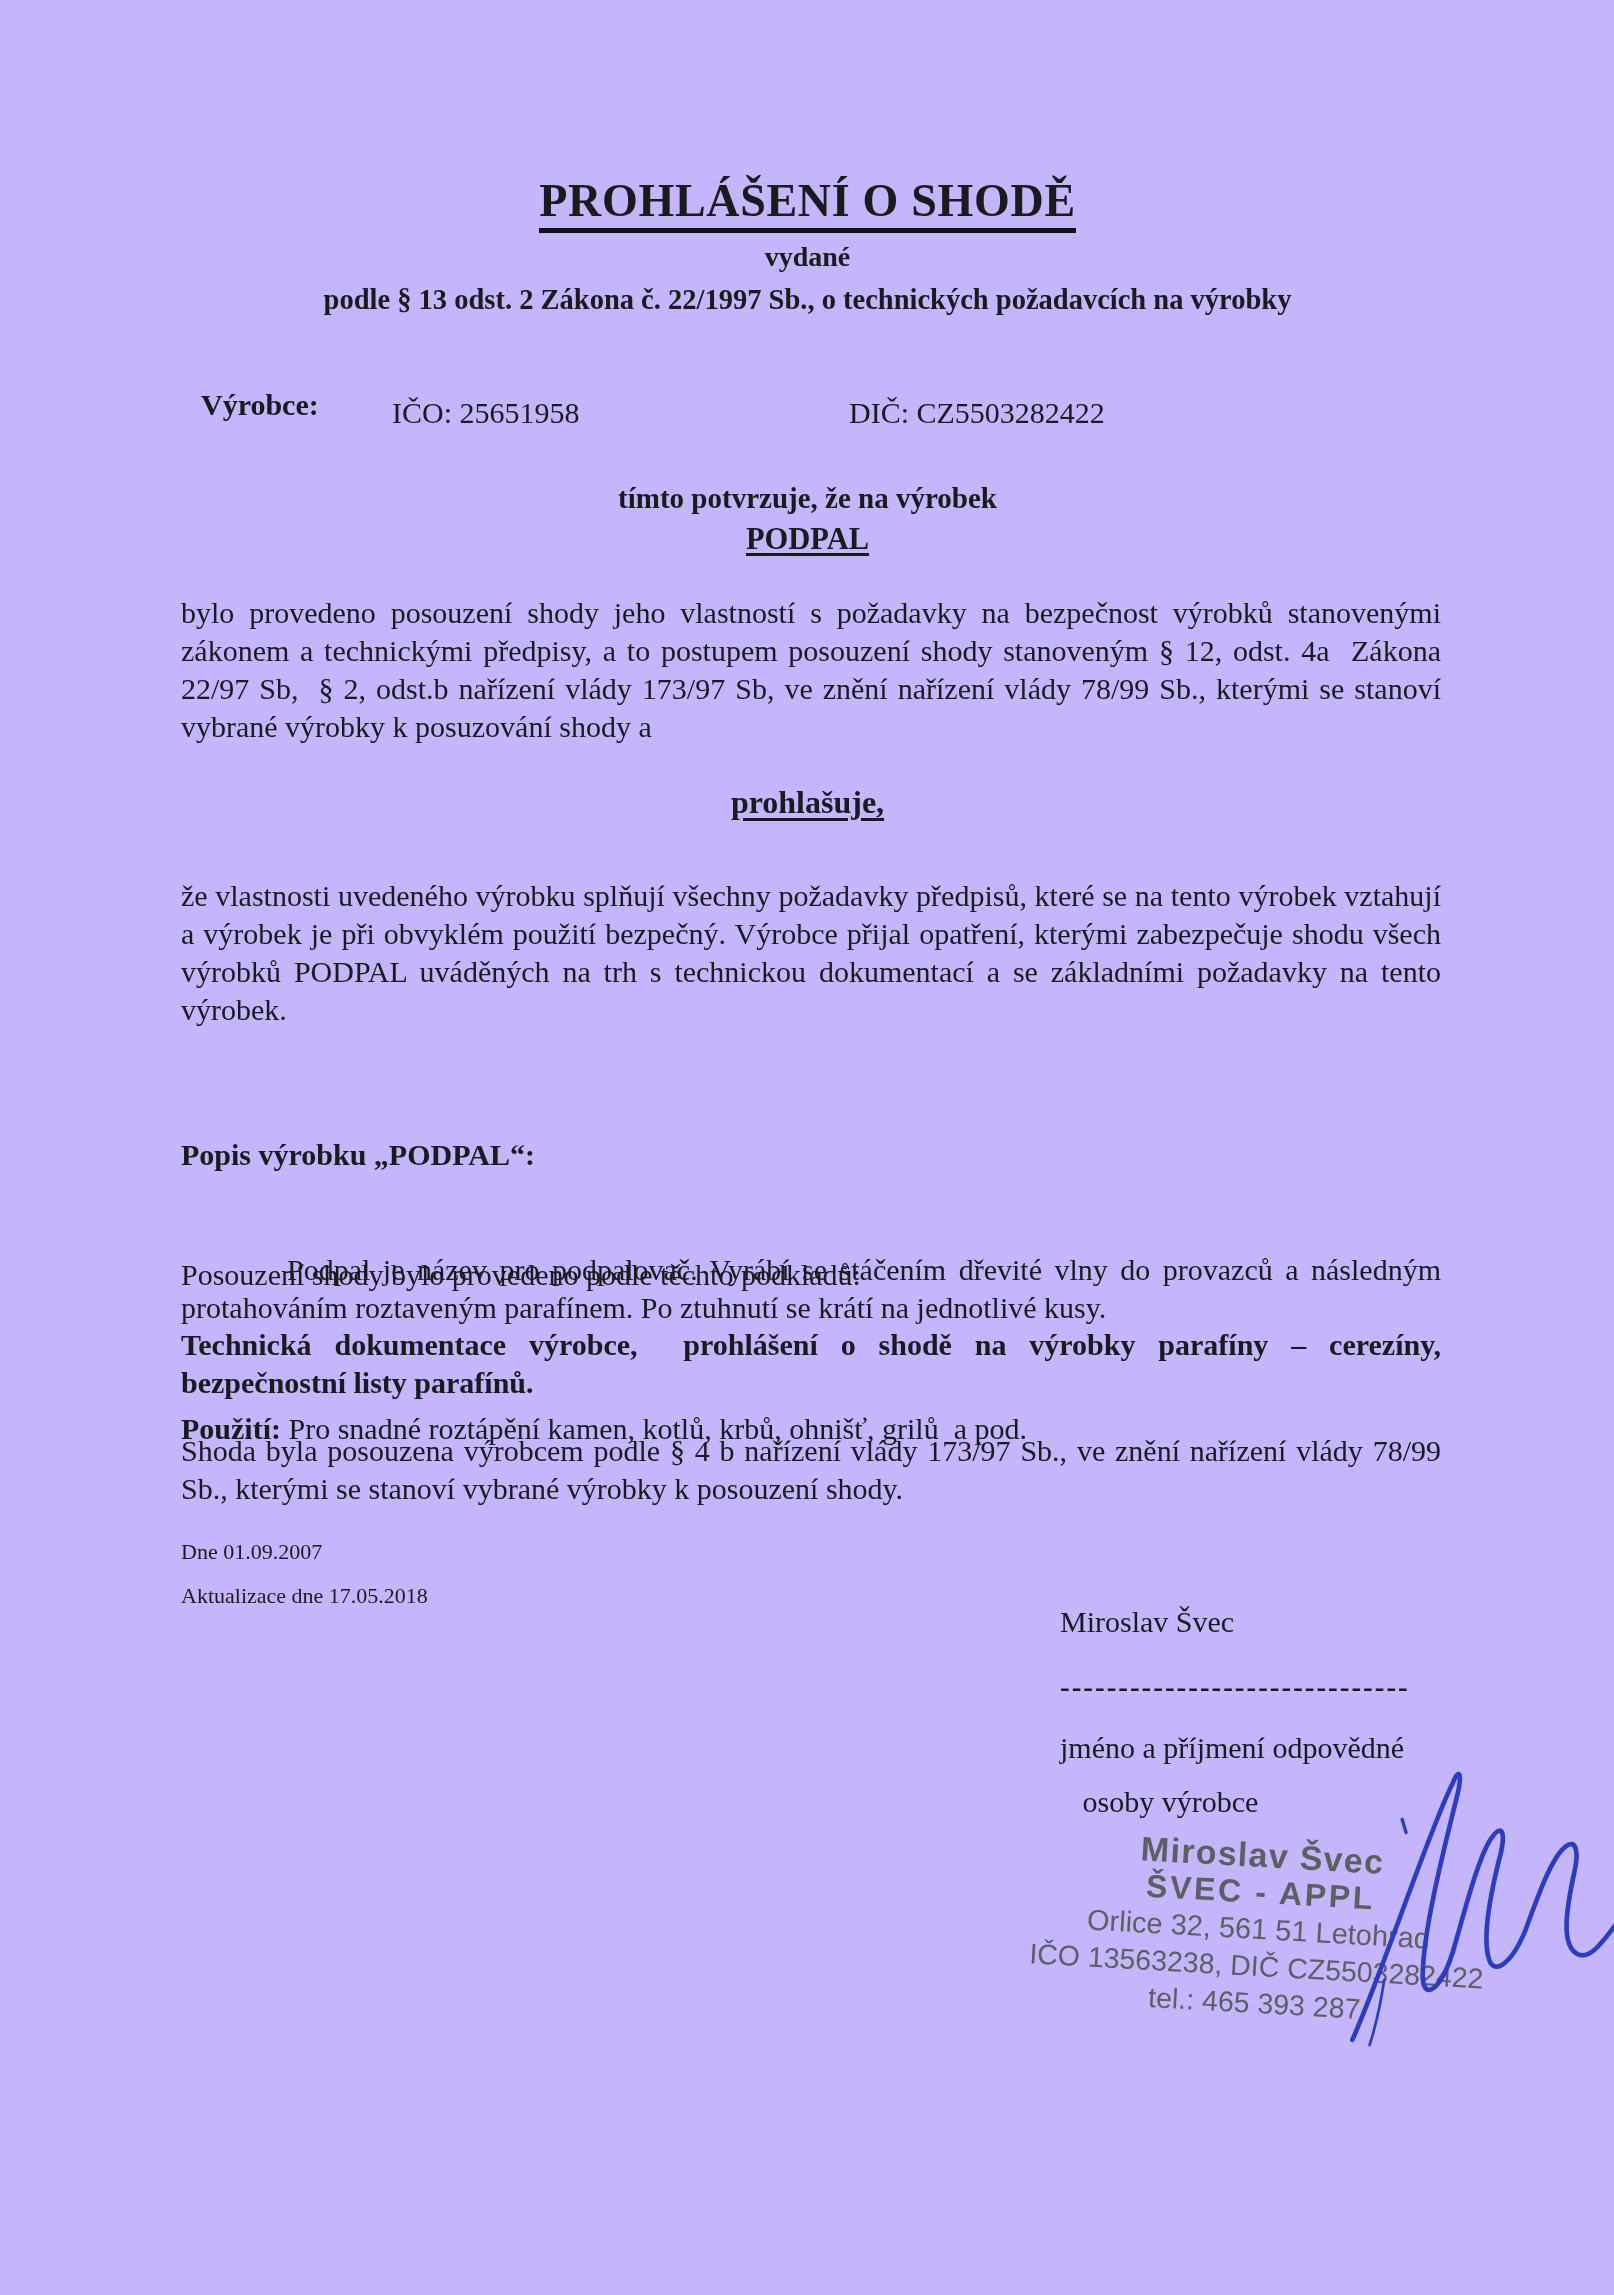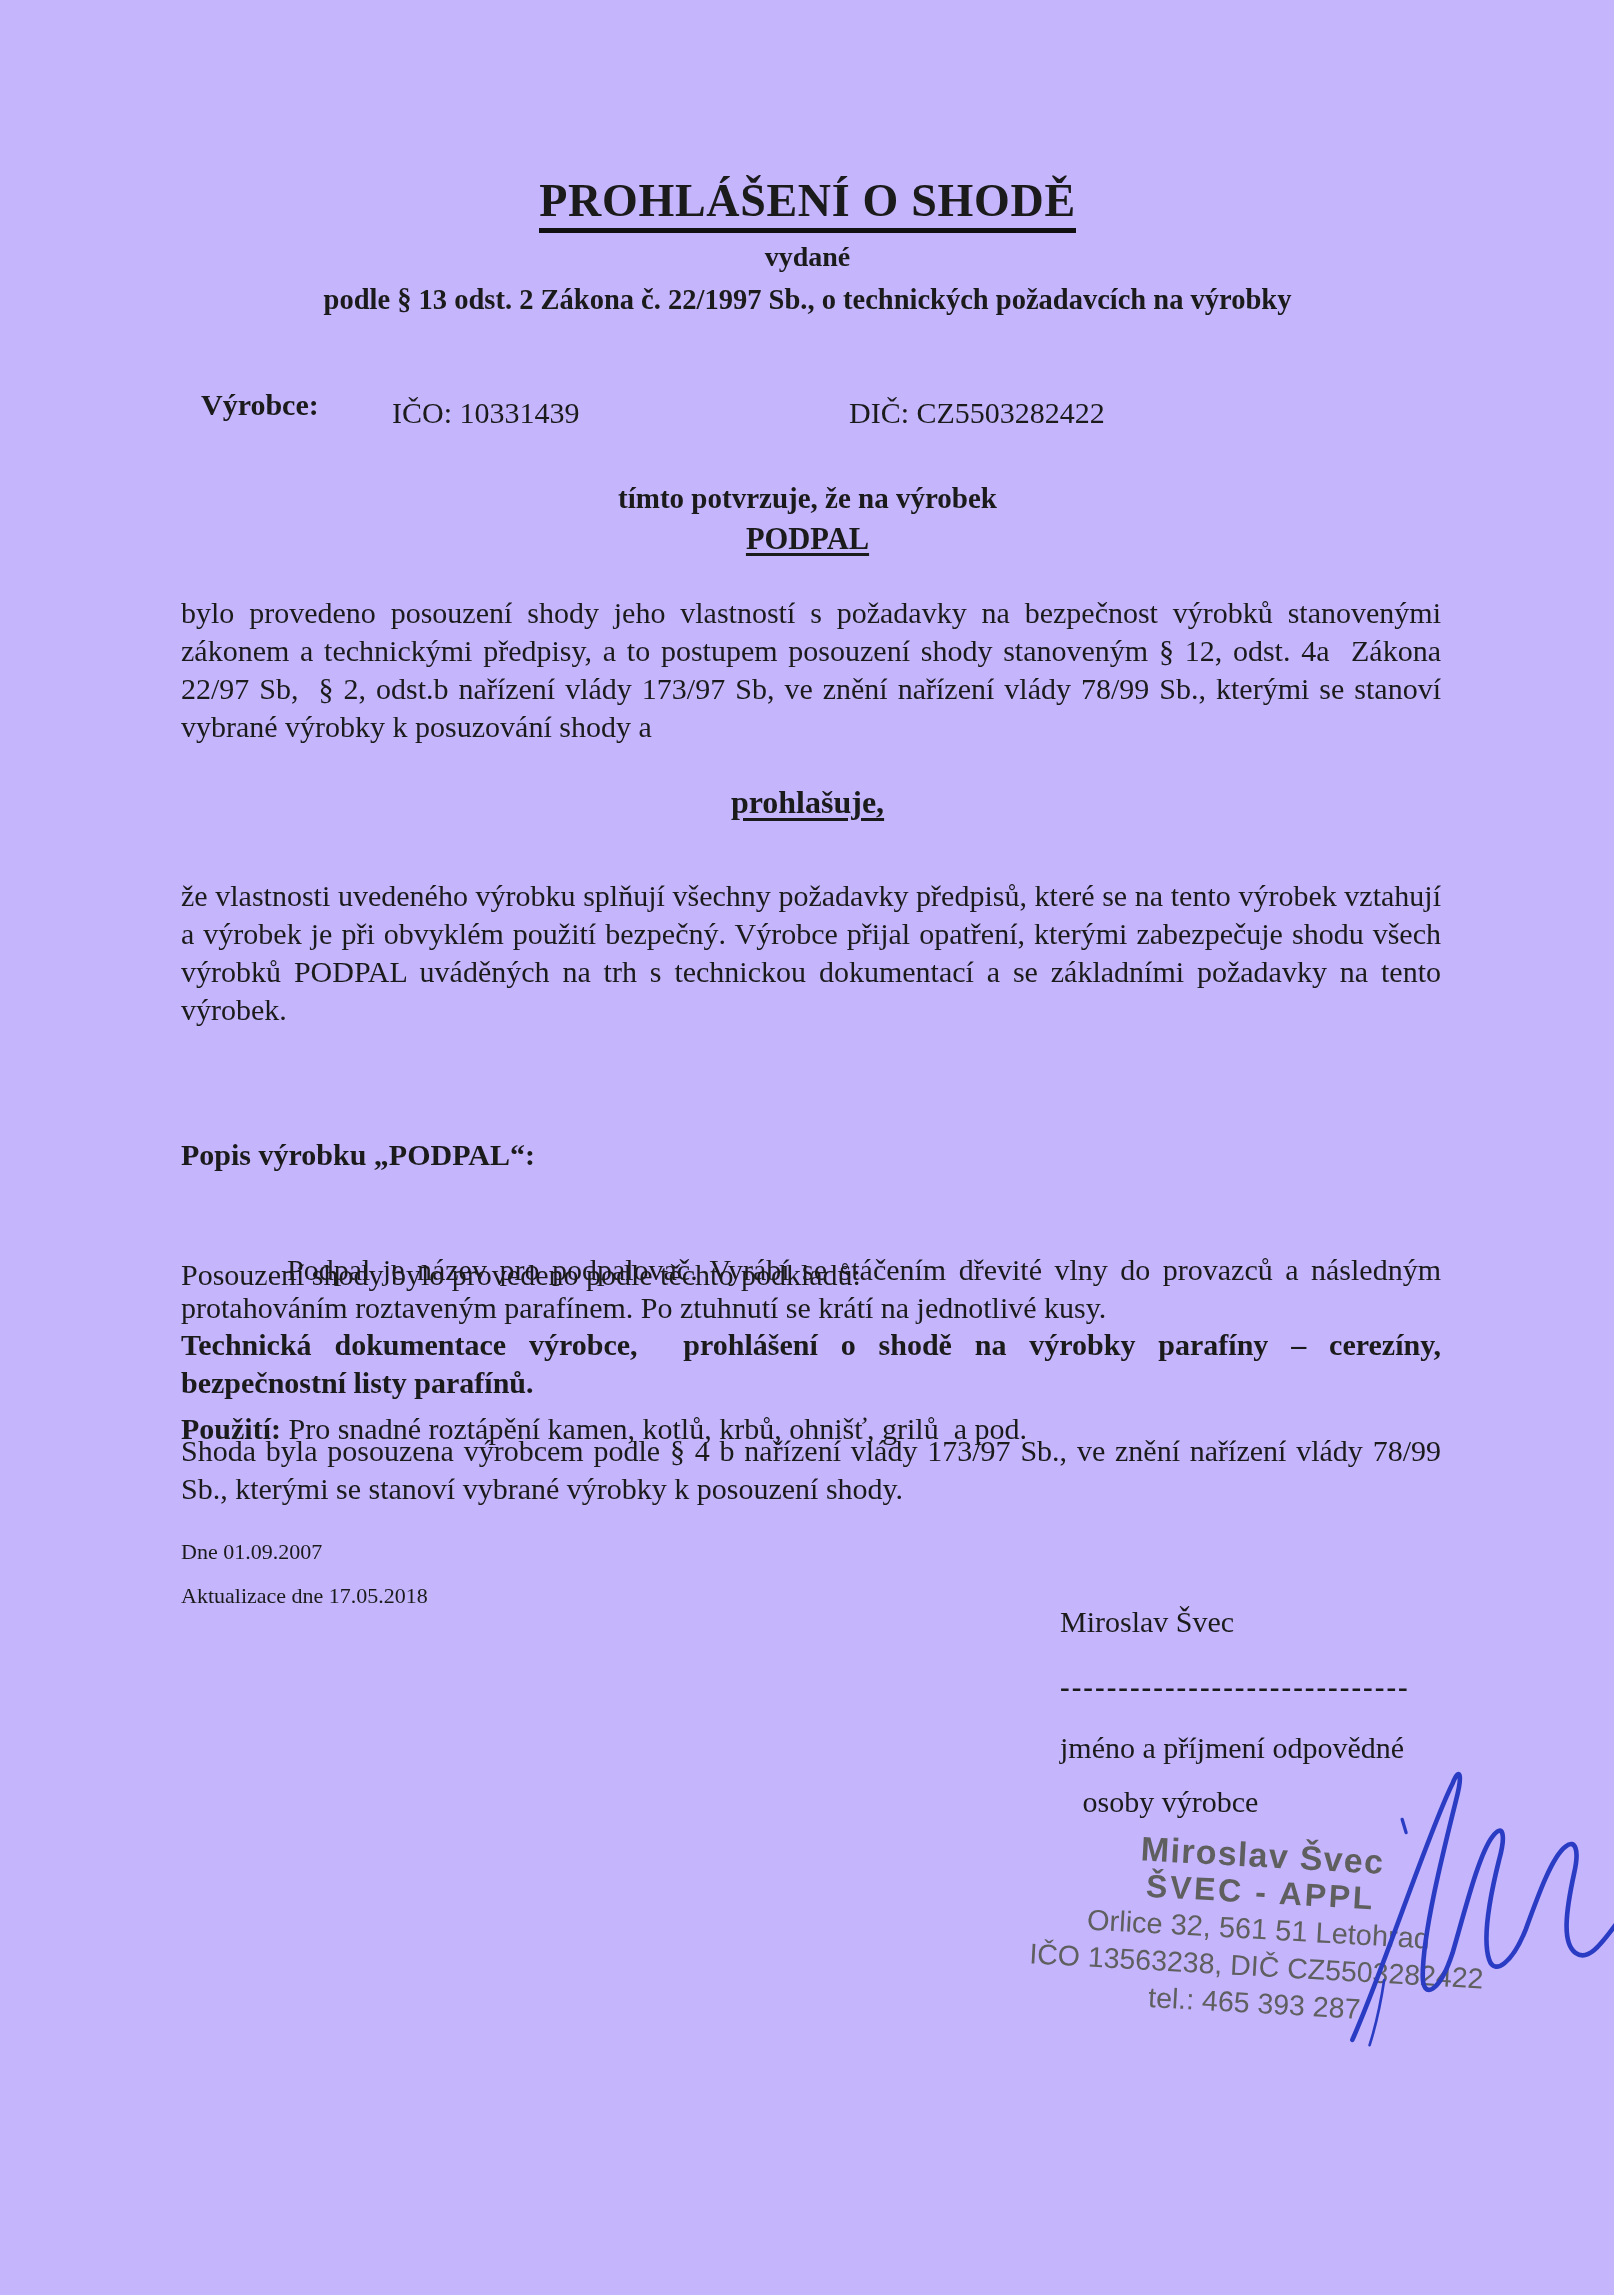--- a/index.html
+++ b/index.html
@@ -91,21 +91,21 @@
   <div class="abs center doc-title">
     <span class="underlined">PROHLÁŠENÍ O SHODĚ</span>
   </div>
   <div class="abs center issued">vydané</div>
   <div class="abs center legal-basis">podle § 13 odst. 2 Zákona č. 22/1997 Sb., o technických požadavcích na výrobky</div>
 
   <div class="abs manufacturer">
     <div class="manu-label">Výrobce:</div>
     <div class="manu-lines">
       <div class="manu-ids">
-        <span class="ico">IČO: 10331439</span><span class="dic">DIČ:  CZ5503282422</span>
+        <span class="ico">IČO: 25651958</span><span class="dic">DIČ:  CZ5503282422</span>
       </div>
     </div>
   </div>
 
   <div class="abs center confirm-line">tímto potvrzuje, že na výrobek</div>
   <div class="abs center product-name">
     <span>PODPAL</span>
   </div>
 
   <div class="abs para p1">bylo provedeno posouzení shody jeho vlastností s požadavky na bezpečnost výrobků stanovenými zákonem a technickými předpisy, a to postupem posouzení shody stanoveným § 12, odst. 4a  Zákona 22/97 Sb,  § 2, odst.b nařízení vlády 173/97 Sb, ve znění nařízení vlády 78/99 Sb., kterými se stanoví vybrané výrobky k posuzování shody a</div>

